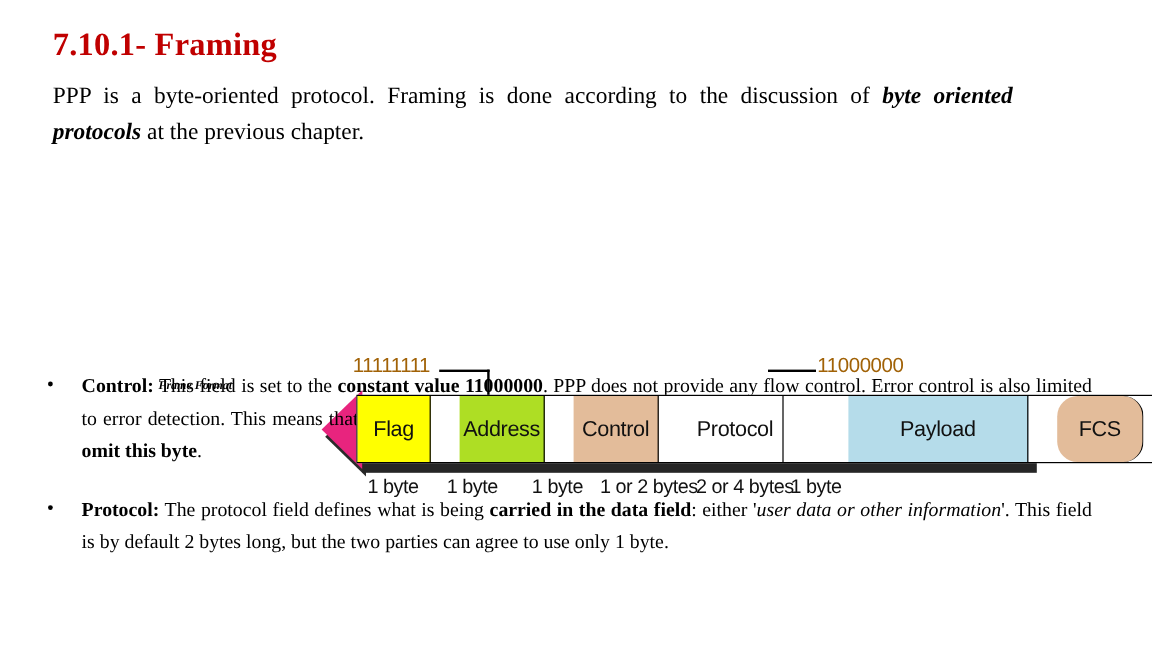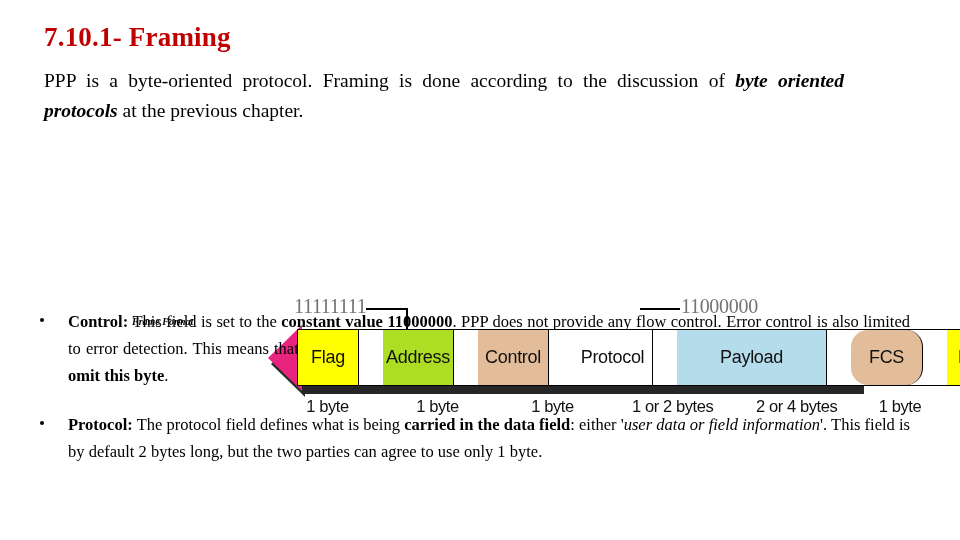--- a/index.html
+++ b/index.html
@@ -62,25 +62,25 @@
     top: 171px;
     font-size: 10px;
     font-weight: bold;
     font-style: italic;
     white-space: nowrap;
   }
 
   
   .callout {
     position: absolute;
-    font-family: Liberation Serif, serif;
-    font-size: 20px;
+    font-family: Liberation Sans, sans-serif;
+    font-size: 17px;
     letter-spacing: -0.3px;
     white-space: nowrap;
-    color: #737373;
+    color: #a16207;
   }
   .callout-left  { left: 294px; top: 150px; }
   .callout-right { left: 681px; top: 150px; }
 
   
   .lead {
     position: absolute;
     background: #000000;
   }
   .lead-h-left  { left: 366px; top: 163px; width: 42px;  height: 2px; }
@@ -144,21 +144,20 @@
   }
   .cell:last-child { border-right: none; }
 
   
   .byte-row {
     position: absolute;
     left: 297px;
     top: 252px;
     height: 24px;
     display: flex;
-    gap: 44px;
   }
   .byte-label {
     font-family: "Liberation Sans", "DejaVu Sans", sans-serif;
     font-size: 16.5px;
     letter-spacing: -0.4px;
     color: #111111;
     text-align: center;
     white-space: nowrap;
   }
 
@@ -224,21 +223,21 @@
         </div>
         <div class="cell" style="width: 71px; background: rgb(174, 222, 36); text-align: center;">
           <span>Address</span>
         </div>
         <div class="cell" style="width: 71px; background: rgb(227, 188, 154);">
           <span>Control</span>
         </div>
         <div class="cell" style="width: 80px; background: rgb(255, 255, 255);">
           <span>Protocol</span>
         </div>
-        <div class="cell" style="width: 150px; background: rgb(181, 220, 234);">
+        <div class="cell" style="width: 150px; background: rgb(181, 220, 234); margin-left: 30px;">
           <span>Payload</span>
         </div>
         <div class="cell" style="width: 72px; background: rgb(227, 188, 154); border-radius: 17px;">
           <span>FCS</span>
         </div>
         <div class="cell" style="width: 56px; background: rgb(255, 255, 0);">
           <span>Flag</span>
         </div>
       </div>
 
@@ -257,18 +256,18 @@
     <div class="bullet">
       <span class="dot"></span>
       <div class="body">
         <span class="b">Control:</span><span>  This field is set to the </span><span class="b">constant value 11000000</span><span>. PPP does not provide any flow control. Error control is also limited to error detection. This means that this field is not needed at all, and again, the two parties can agree, </span><span class="b">during negotiation, to omit this byte</span><span>.</span>
       </div>
     </div>
 
     <div class="bullet">
       <span class="dot"></span>
       <div class="body">
-        <span class="b">Protocol:</span><span>  The protocol field defines what is being </span><span class="b">carried in the data field</span><span>: either '</span><span class="i">user data or field information</span><span>'. This field is by default 2 bytes long, but the two parties can agree to use only 1 byte.</span>
+        <span class="b">Protocol:</span><span>  The protocol field defines what is being </span><span class="b">carried in the data field</span><span>: either '</span><span class="i">user data or other information</span><span>'. This field is by default 2 bytes long, but the two parties can agree to use only 1 byte.</span>
       </div>
     </div>
 
   </div>
 </div>
 
 </body></html>

